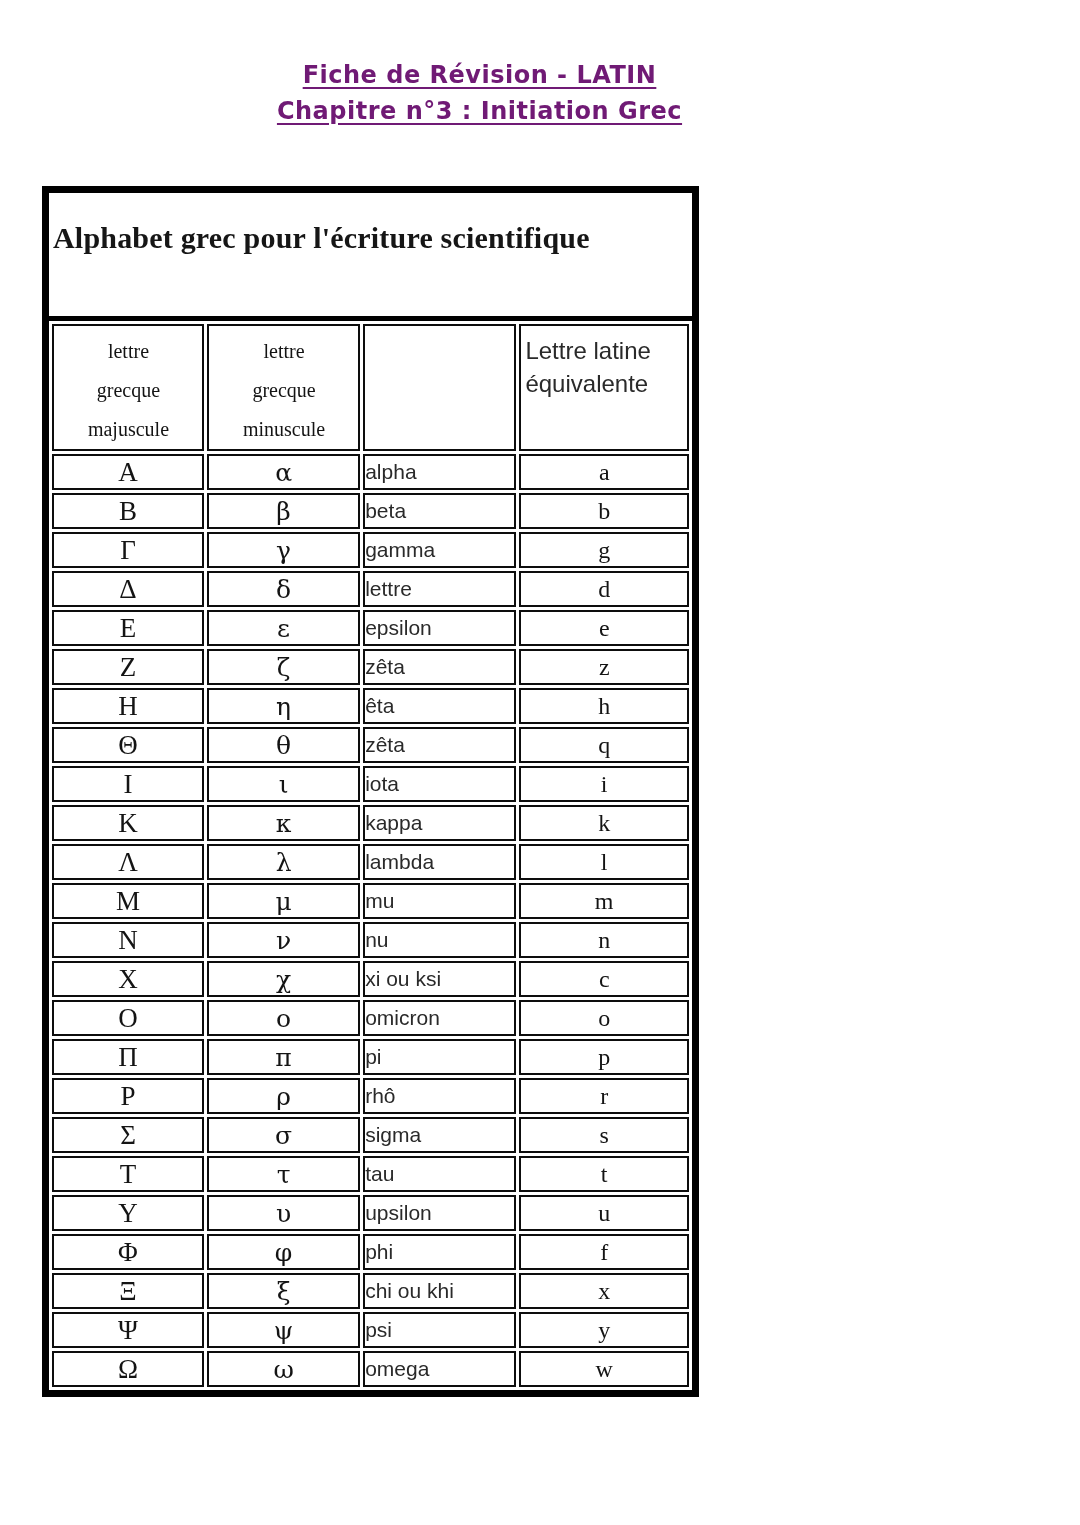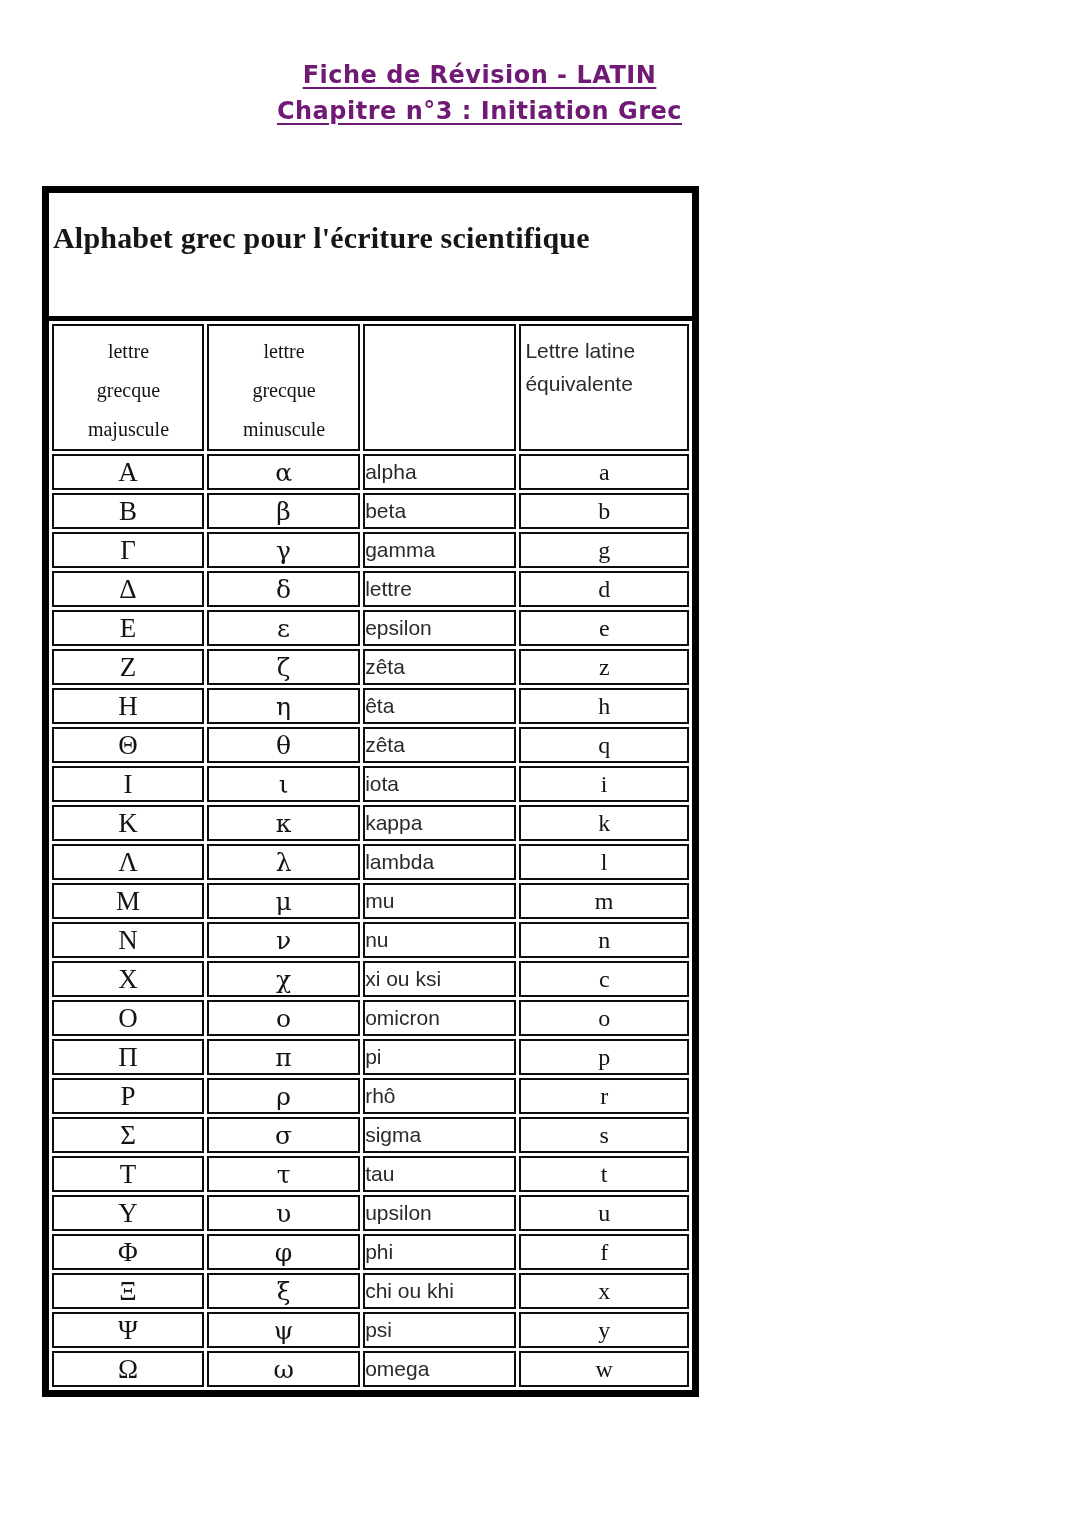--- a/index.html
+++ b/index.html
@@ -82,21 +82,21 @@
     white-space: pre-line;
   }
   th.h-empty { height: 116px; }
   th.h-sans {
     height: 116px;
     vertical-align: top;
     text-align: left;
     padding: 8px 2px 0 4px;
     font-family: "Liberation Sans", sans-serif;
     font-weight: normal;
-    font-size: 21px;
+    font-size: 24px;
     line-height: 33px;
     white-space: pre-line;
     color: #2a2a2a;
   }
 
   
   td { height: 36px; vertical-align: middle; }
   td.c-maj {
     text-align: center;
     font-family: "Liberation Serif", serif;

